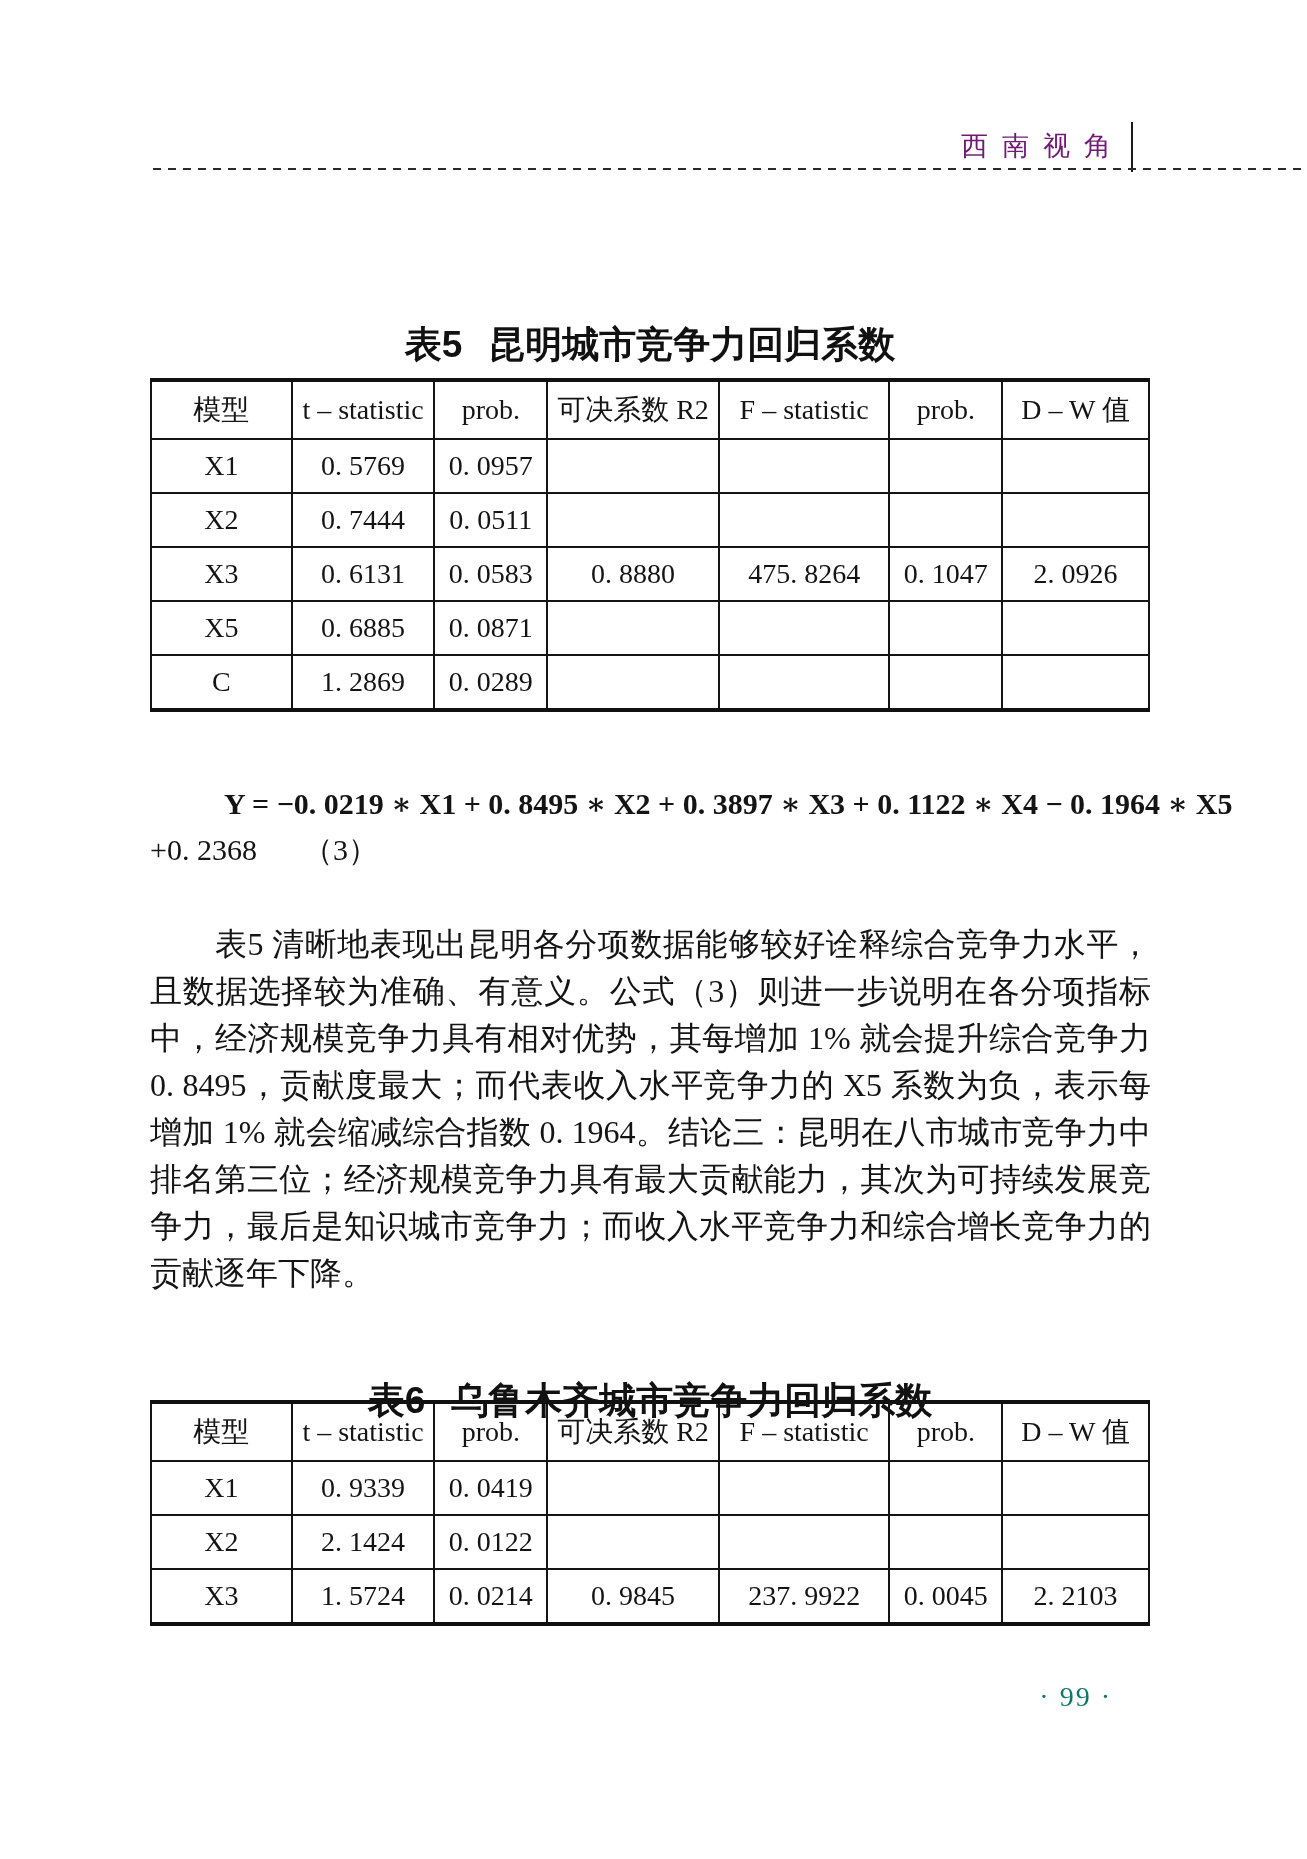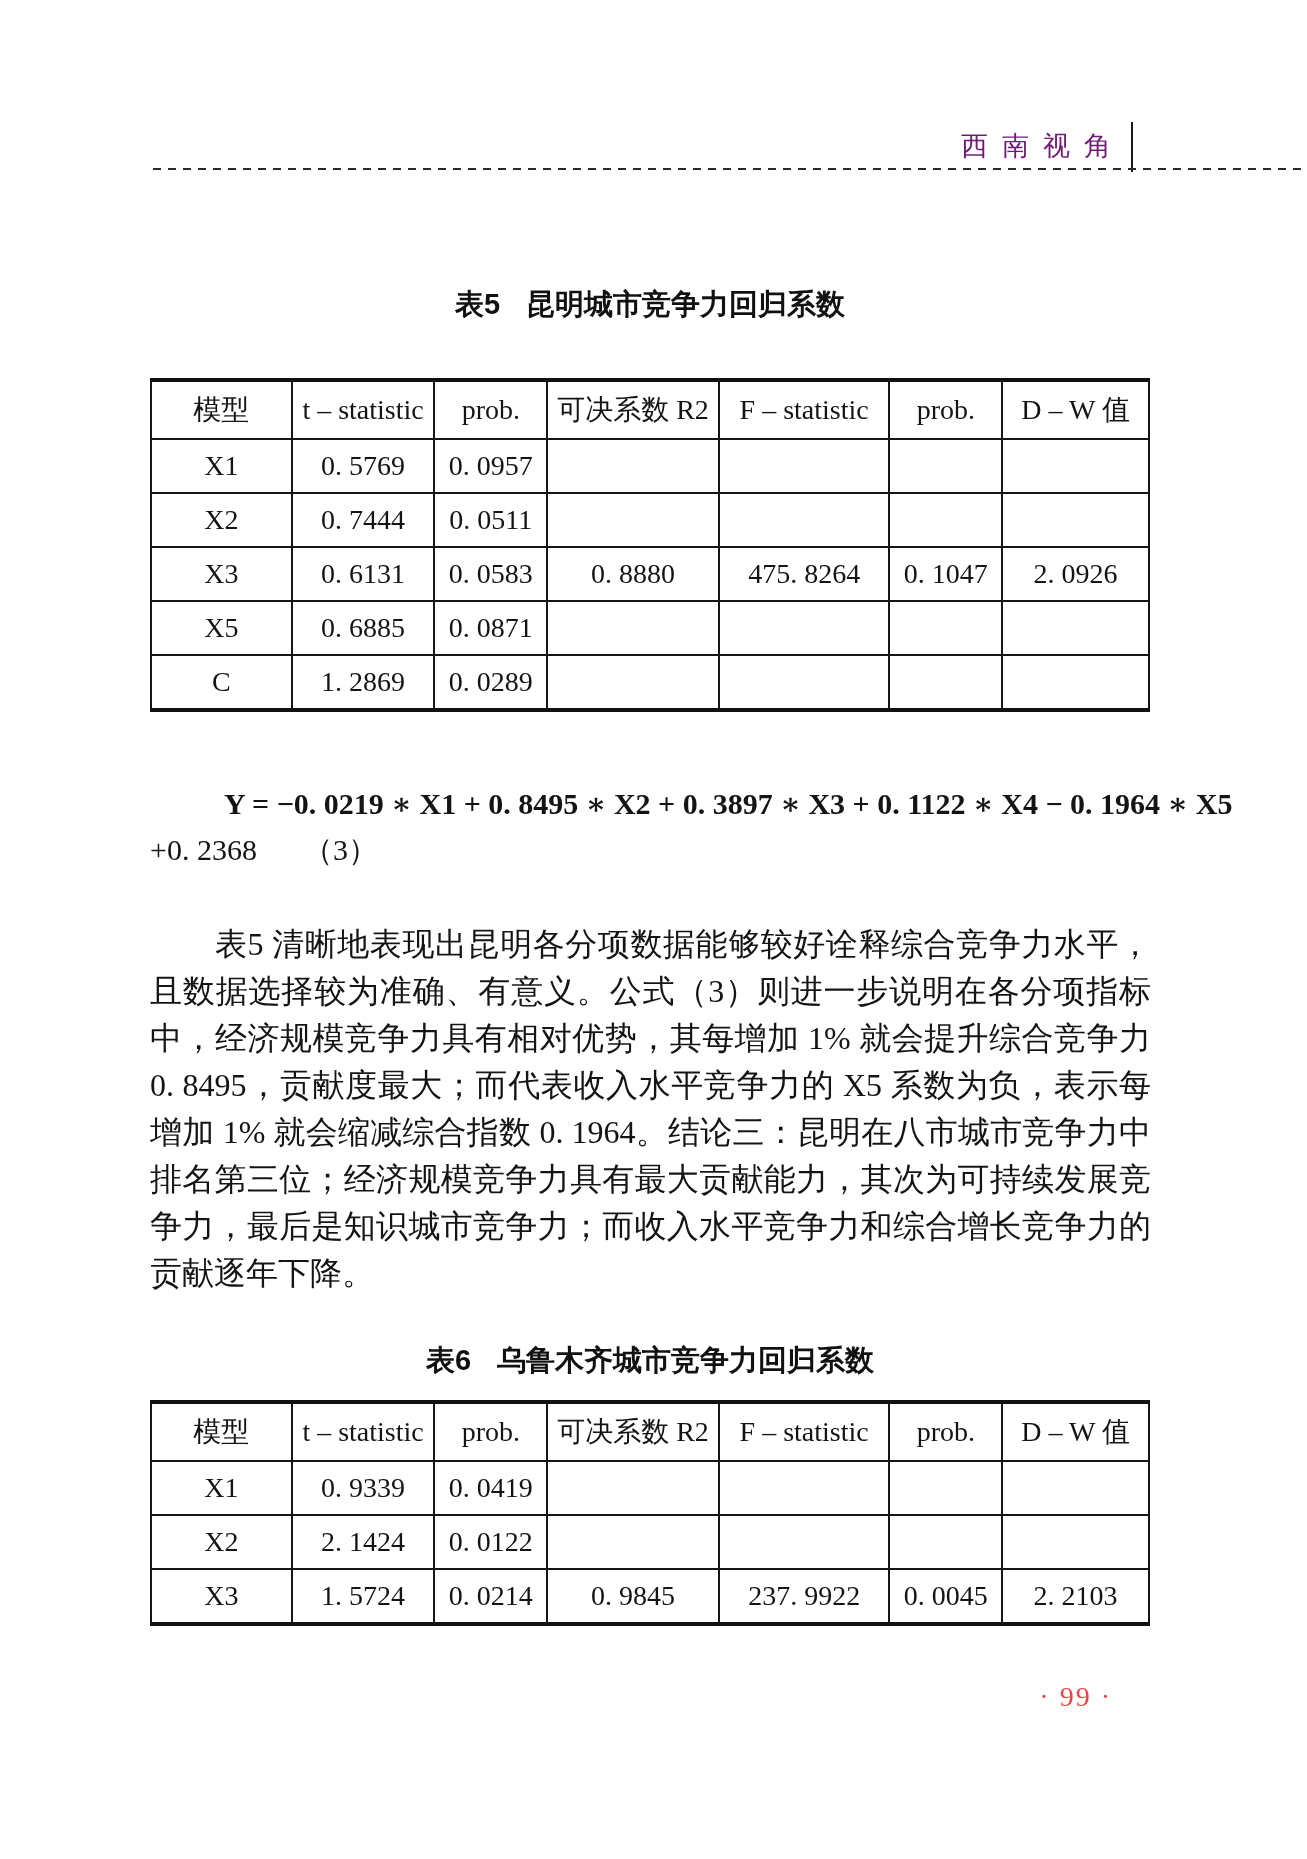--- a/index.html
+++ b/index.html
@@ -23,21 +23,21 @@
     position:absolute; left:150px; width:1005px;
     font-size:34px; font-style:italic; letter-spacing:3px; text-indent:30px;
     color:#161616; white-space:nowrap;
   }
   #sec3-heading { top:190px; }
   #sec4-heading { top:1252px; }
   
   .tbl-caption {
     position:absolute; left:150px; width:1000px; text-align:center;
     font-family:"Liberation Sans","DejaVu Sans",sans-serif;
-    font-weight:bold; font-size:29px; color:#111;
+    font-weight:bold; font-size:37px; color:#111;margin-top:35px;
   }
   #caption5 { top:285px; }
   #caption6 { top:1341px; }
   .cap-label { margin-right:26px; }
   
   table.datatable {
     position:absolute; left:150px; width:1000px;
     border-collapse:collapse; table-layout:fixed;
     font-size:28px; text-align:center; color:#141414;
     border:2px solid #111; border-top-width:4px; border-bottom-width:4px;
@@ -60,21 +60,21 @@
   .formula-tag { margin-left:46px; }
   
   .body-par {
     position:absolute; left:150px; top:921px; width:1001px;
     font-size:32px; line-height:47px; text-align:justify; text-indent:65px;
     color:#141414;
   }
   
   .page-number {
     position:absolute; top:1681px; left:150px; width:962px; text-align:right;
-    font-size:28px; letter-spacing:2px; color:#ef4444;
+    font-size:28px; letter-spacing:2px; color:#0f766e;
   }
 </style>
 </head>
 <body>
 
 <div class="page">
 
   <div class="running-head">西南视角</div>
   <div class="head-vert-rule"></div>
   <div class="head-dashed-rule"></div>

